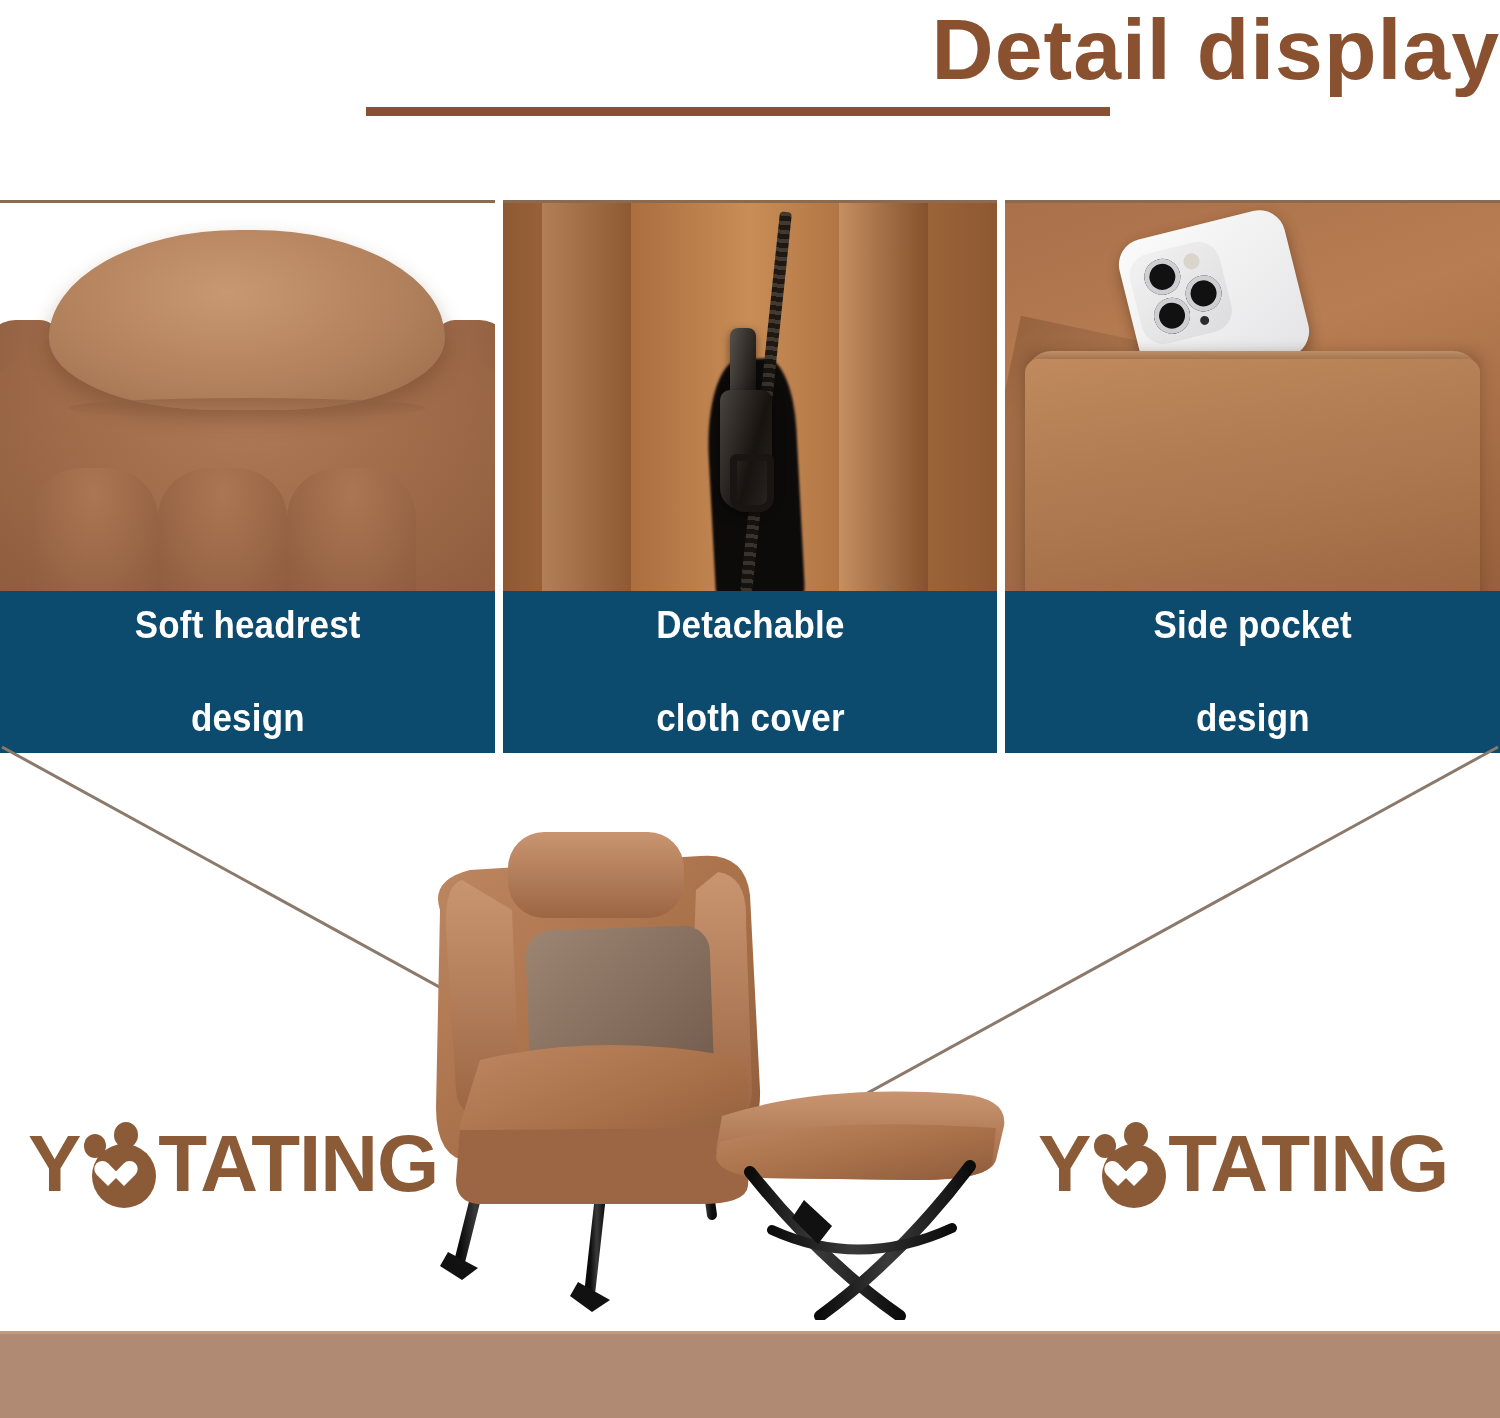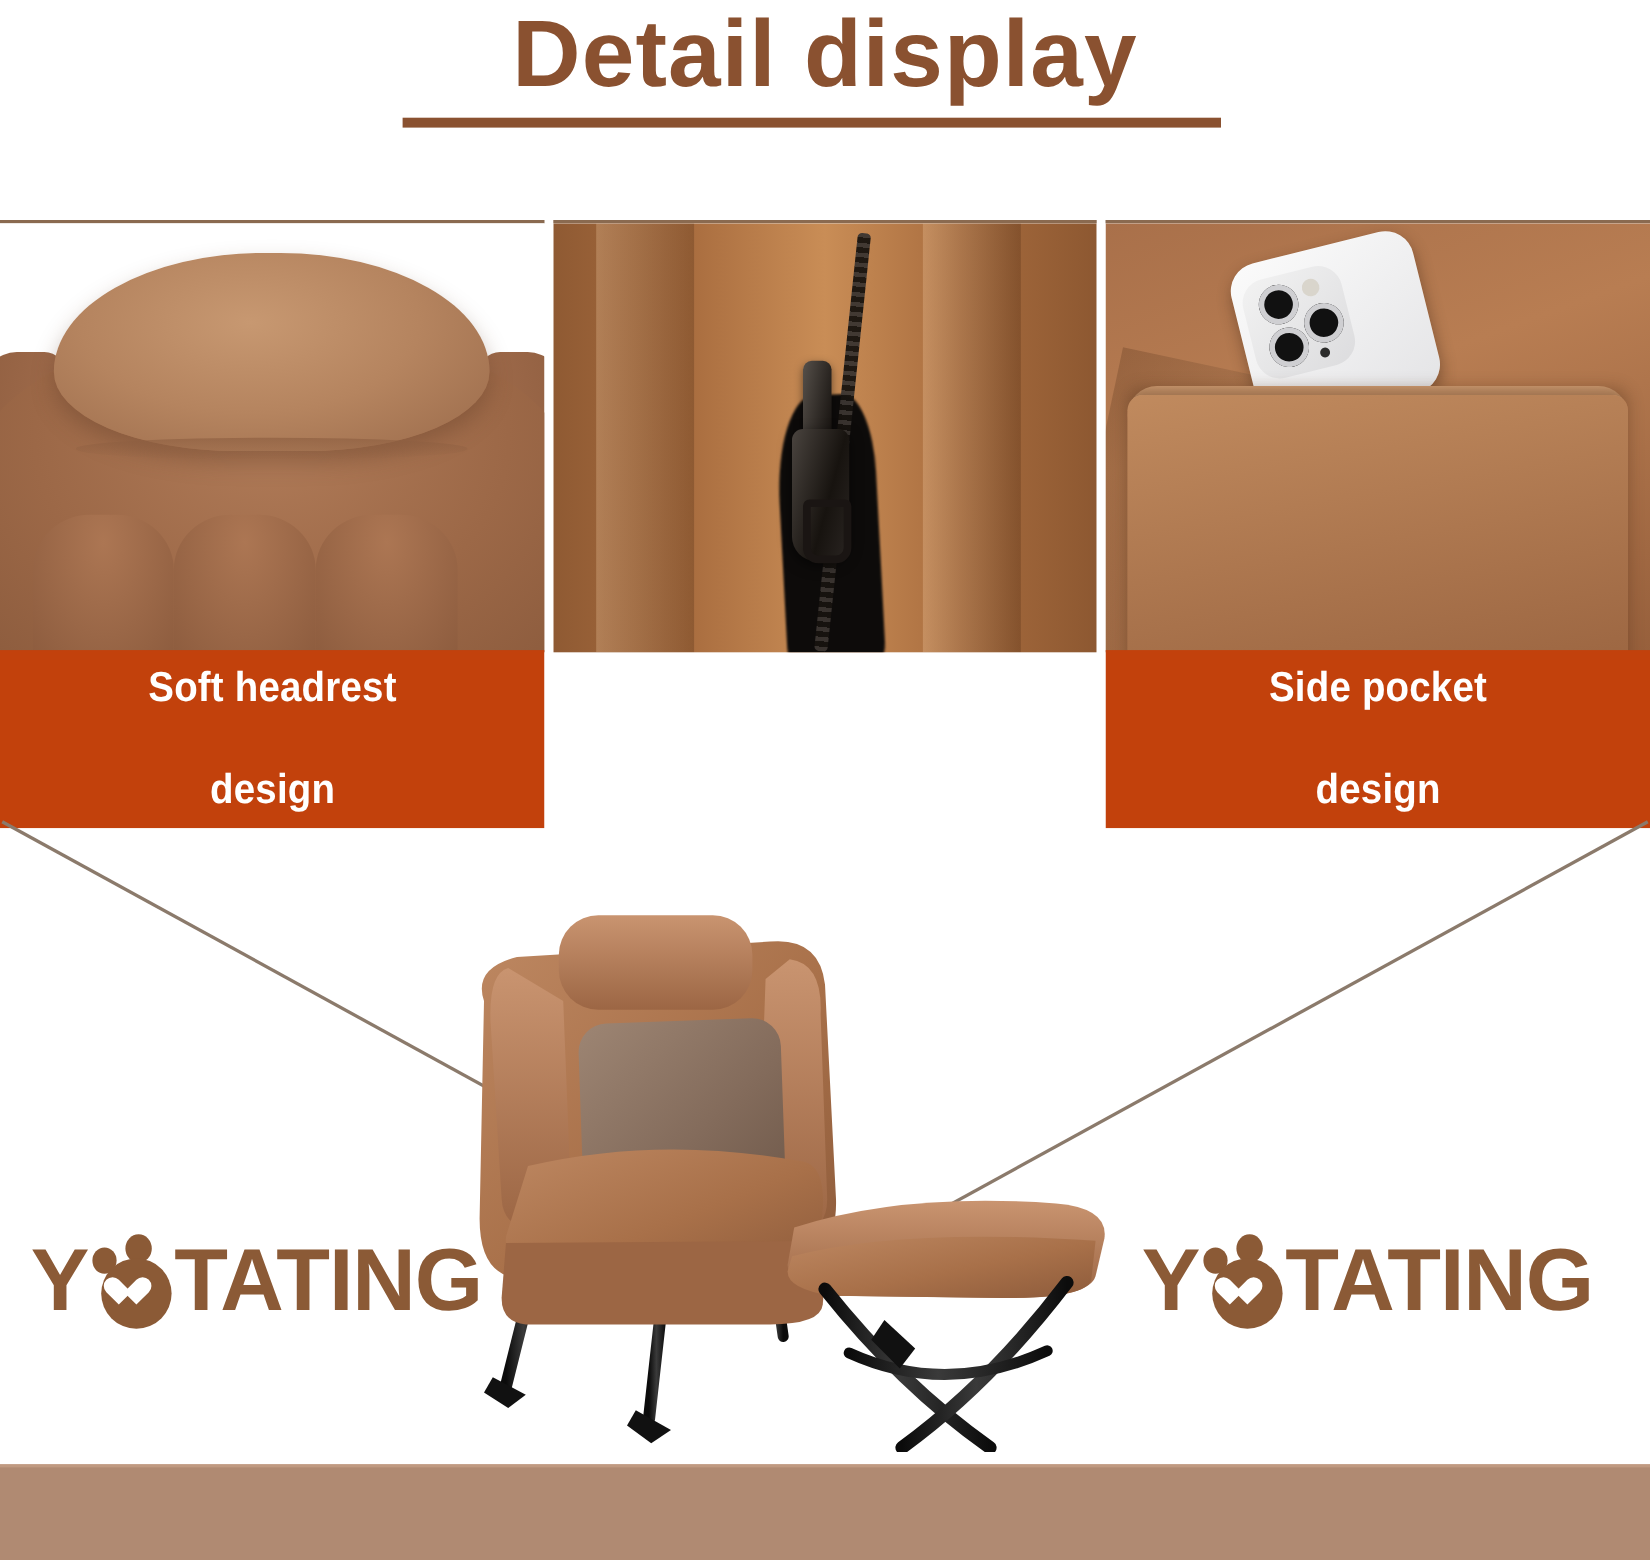--- a/index.html
+++ b/index.html
@@ -1,33 +1,33 @@
 <!DOCTYPE html>
 <html><head>
 <meta charset="utf-8">
 <style>
   html,body{margin:0;padding:0;background:#ffffff;}
   body{width:1500px;height:1418px;position:relative;overflow:hidden;
        font-family:"Liberation Sans","DejaVu Sans",sans-serif;}
 
   
   #title-block{position:absolute;left:0;top:0;width:1500px;height:180px;}
-  #page-title{position:absolute;left:0;top:4px;width:1500px;text-align:center;
+  #page-title{position:absolute;left:0;top:4px;width:1500px;text-align:right;
       font-size:86px;font-weight:700;color:#8a5130;letter-spacing:1px;
       font-family:"Liberation Sans","DejaVu Sans",sans-serif;line-height:1.05;}
   #title-underline{position:absolute;left:366px;top:107px;width:744px;height:9px;
       background:#8a5130;}
 
   
   #panel-strip{position:absolute;left:0;top:200px;width:1500px;height:550px;
       display:flex;gap:8px;}
   .panel{position:relative;flex:1 1 0;height:550px;overflow:hidden;
       border-top:3px solid #8a6a50;background:#ffffff;}
   .photo{position:absolute;left:0;top:0;right:0;height:390px;overflow:hidden;background:#fff;}
-  .caption{position:absolute;left:0;right:0;top:388px;height:162px;background:#c2410c;
+  .caption{position:absolute;left:0;right:0;top:388px;height:162px;background:#0c4a6e;
       display:flex;flex-direction:column;align-items:center;justify-content:center;
       color:#ffffff;font-size:38px;font-weight:700;line-height:1.45;text-align:center;
       letter-spacing:.2px;gap:38px;}
   .caption span{display:block;transform:scaleX(.92);}
 
   
   .p1-bg{background:#ffffff;}
   .p1-body{position:absolute;left:-6%;top:26%;width:112%;height:80%;
       background:radial-gradient(ellipse at 50% 30%, #b07b58 0%, #9c6847 55%, #8a5a3c 100%);
       border-radius:40% 40% 12% 12%/45% 45% 10% 10%;}
@@ -168,20 +168,24 @@
 
   <div class="panel">
     <div class="photo p2-bg">
       <div class="p2-fold" style="left:8%"></div>
       <div class="p2-fold" style="left:68%"></div>
       <div class="p2-gap"></div>
       <div class="p2-teeth"></div>
       <div class="p2-slider"></div>
       <div class="p2-pull"></div>
     </div>
+    <div class="caption">
+      <span>Detachable</span>
+      <span>cloth cover</span>
+    </div>
   </div>
 
   <div class="panel">
     <div class="photo p3-bg">
       <div class="p3-diag"></div>
       <div class="phone">
         <div class="cam-plate">
           <div class="lens l1"></div>
           <div class="lens l2"></div>
           <div class="lens l3"></div>

